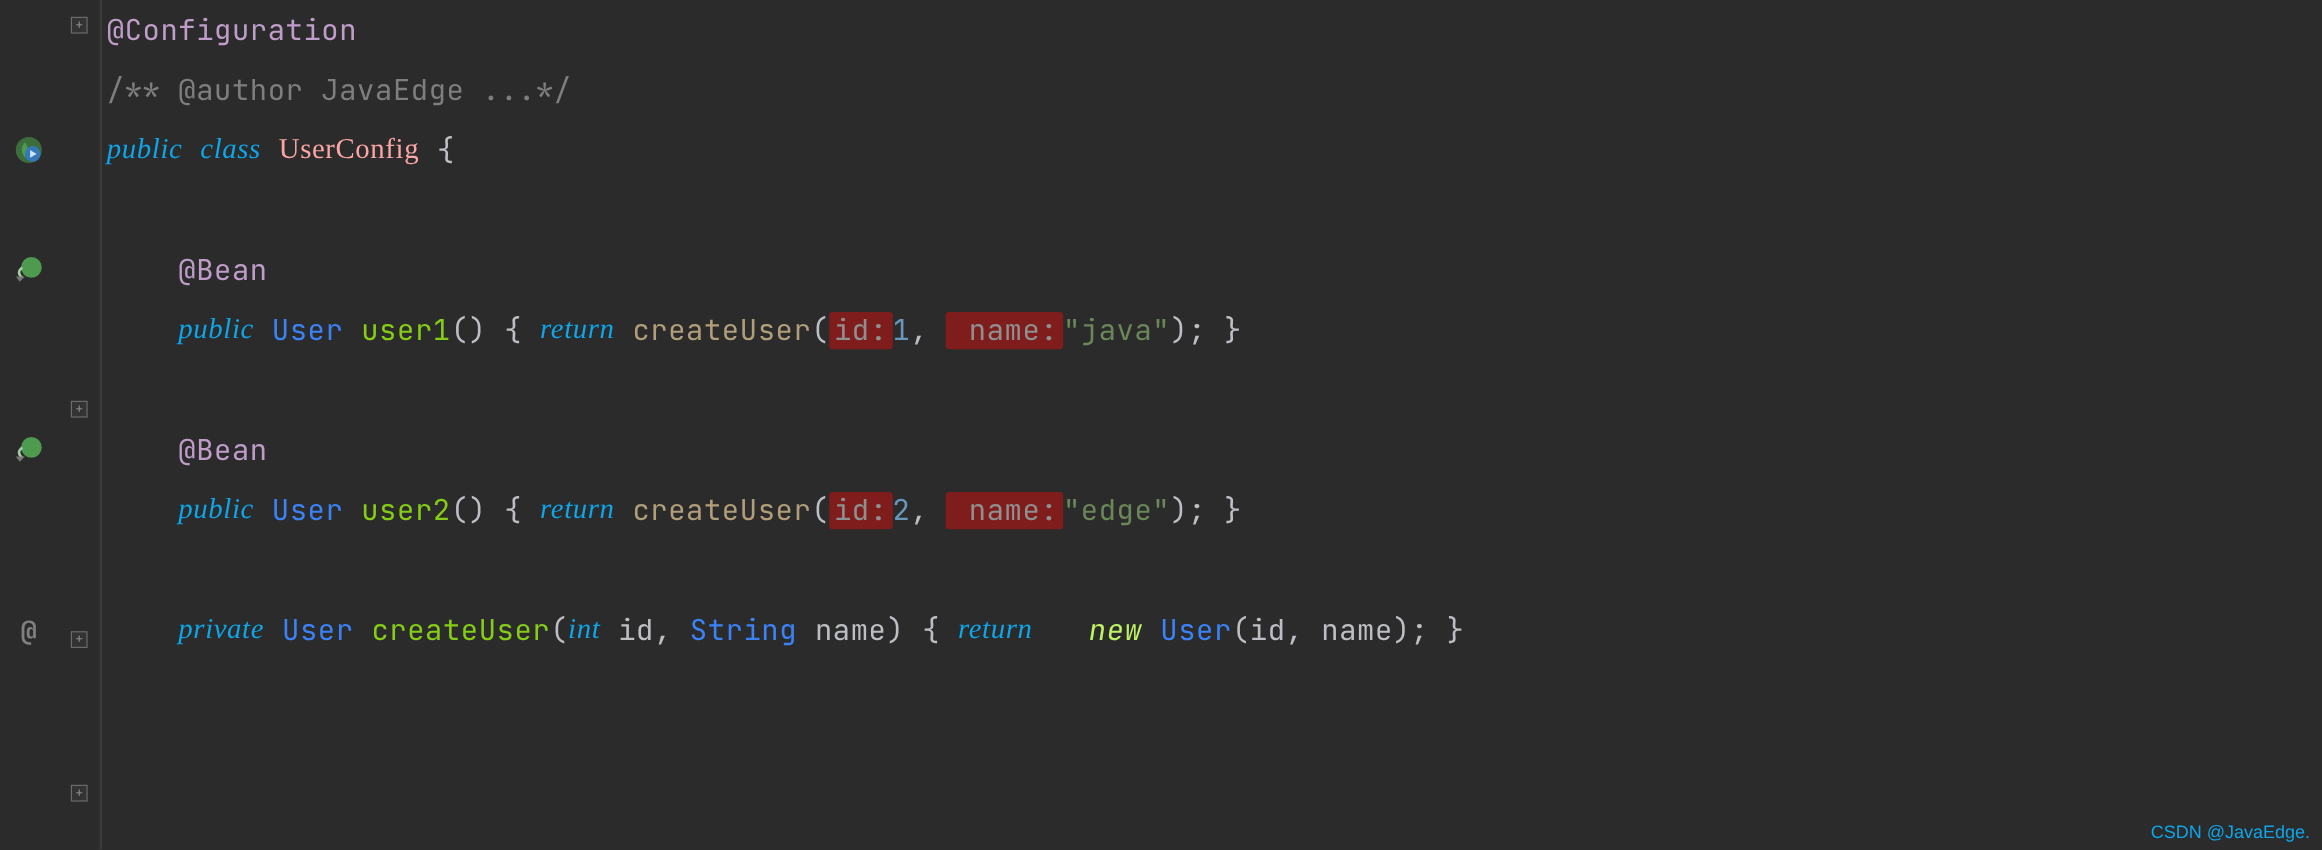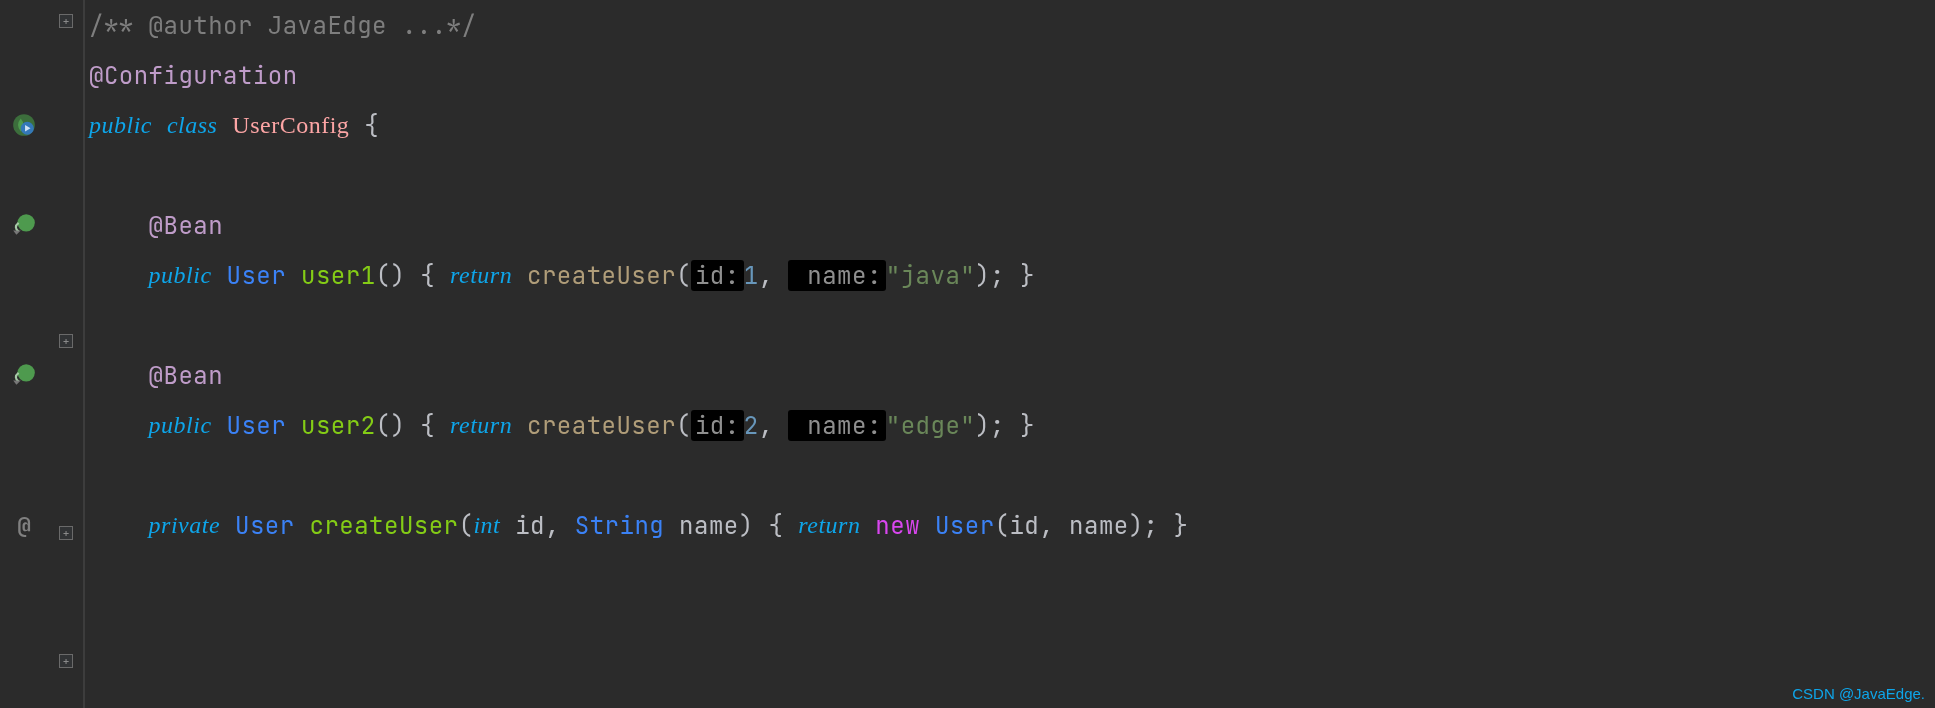--- a/index.html
+++ b/index.html
@@ -69,25 +69,25 @@
   }
   .tk-comment    { color: #7e7e7e; }
   .tk-annotation { color: #BF9CC9; }
   .tk-keyword    { color: #0ea5e9; font-style: italic; font-family: Liberation Serif, serif; }
   .tk-type       { color: #3b82f6; }
   .tk-class      { color: #fca5a5; font-family: Liberation Serif, serif; }
   .tk-methoddef  { color: #84cc16; }
   .tk-string     { color: #6A8759; }
   .tk-number     { color: #6897BB; }
   .tk-punct      { color: #BCBEC4; }
-  .tk-hint       { color: #8F8F8F; background:#000000; border-radius:3px; padding:0 4px;}
+  .tk-hint       { color: #8F8F8F; background:#7f1d1d; border-radius:3px; padding:0 4px;}
   .tk-call       { color: #B09D79; }
   .tk-white      { color: #BCBEC4; }
   .tk-ident      { color: #BCBEC4; text-align: right; }
-  .tk-new        { color: #d946ef; }
+  .tk-new        { color: #bef264; font-style: italic; margin-left: 32px;}
 
   .watermark {
     position: absolute;
     right: 10px;
     bottom: 6px;
     color: #0ea5e9;
     font-size: 15px;
     font-family: Arial, sans-serif;
   }
 
@@ -167,23 +167,23 @@
         <div class="fold-box"></div>
       </div>
     <div class="fold-line"></div>
     <div class="fold-line">
         <div class="fold-box"></div>
       </div>
   </div>
 
   <div class="code-area">
 
+    <div class="code-line"><span class="tk-annotation">@Configuration</span></div>
+
     <div class="code-line"><span class="tk-comment">/** @author JavaEdge ...*/</span></div>
-
-    <div class="code-line"><span class="tk-annotation">@Configuration</span></div>
 
     <div class="code-line"><span class="tk-keyword">public</span><span> </span><span class="tk-keyword">class</span><span> </span><span class="tk-class">UserConfig</span><span class="tk-punct"> {</span></div>
 
     <div class="code-line"></div>
 
     <div class="code-line"><span class="tk-white">    </span><span class="tk-annotation">@Bean</span></div>
 
     <div class="code-line"><span class="tk-white">    </span><span class="tk-keyword">public</span><span> </span><span class="tk-type">User</span><span> </span><span class="tk-methoddef">user1</span><span class="tk-punct">()</span><span class="tk-punct"> { </span><span class="tk-keyword">return</span><span> </span><span class="tk-call">createUser</span><span class="tk-punct">(</span><span class="tk-hint">id:</span><span class="tk-number">1</span><span class="tk-punct">, </span><span class="tk-hint"> name:</span><span class="tk-string">"java"</span><span class="tk-punct">)</span><span class="tk-punct">; </span><span class="tk-punct">}</span></div>
 
     <div class="code-line"></div>

